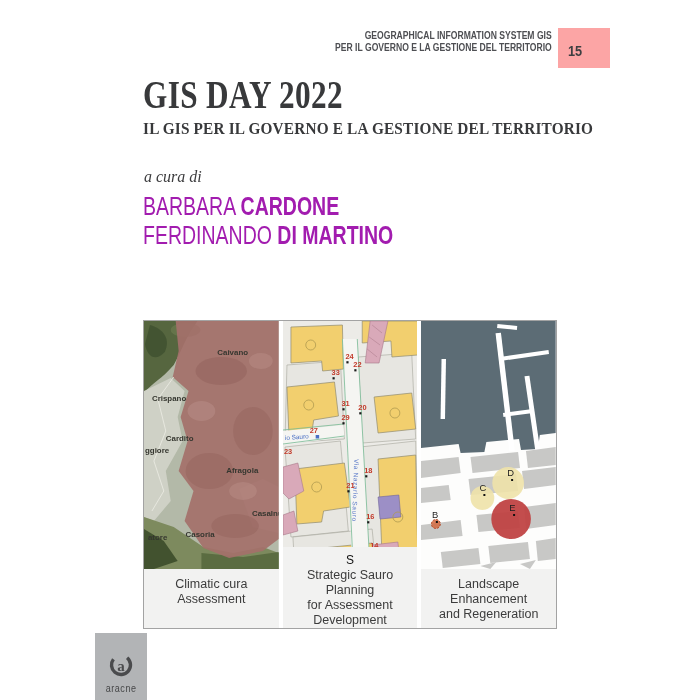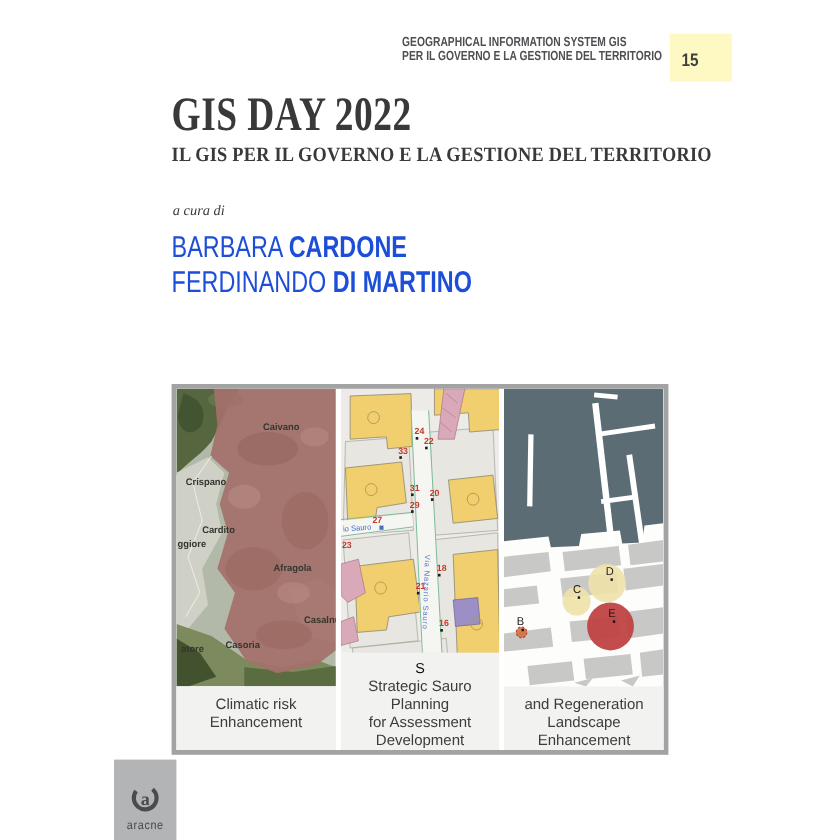--- a/index.html
+++ b/index.html
@@ -1,42 +1,42 @@
 <!DOCTYPE html>
 <html><head>
 <meta charset="utf-8">
 <style>
   html,body{margin:0;padding:0;background:#fff;}
   .page{position:relative;width:700px;height:700px;background:#fff;overflow:hidden;
         font-family:"Liberation Sans",sans-serif;}
   
-  .series{position:absolute;top:30px;right:148px;text-align:left;
+  .series{position:absolute;top:30px;right:148px;text-align:right;
           font-weight:bold;color:#4e4f53;font-size:11px;line-height:11.5px;}
   .series .ln{display:block;transform:scaleX(.78);transform-origin:100% 50%;white-space:nowrap;}
-  .series-badge{position:absolute;left:558px;top:28px;width:52px;height:40px;background:#fef9c3;
+  .series-badge{position:absolute;left:558px;top:28px;width:52px;height:40px;background:#fca5a5;
                 display:flex;align-items:center;padding-left:10px;padding-top:4px;box-sizing:border-box;}
   .series-badge span{font-size:15px;font-weight:bold;color:#3e3f41;
                      transform:scaleX(.85);transform-origin:0 50%;}
   
   .title{position:absolute;left:143px;top:74px;color:#38393b;font-family:Liberation Serif, serif;}
   .title h1{margin:0;font-size:40px;line-height:42px;font-weight:bold;
             transform:scaleX(.78);transform-origin:0 0;white-space:nowrap;letter-spacing:.5px;}
   .title h2{margin:4px 0 0 0;font-size:17px;line-height:18px;font-weight:bold;
             transform:scaleX(.9);transform-origin:0 0;white-space:nowrap;letter-spacing:.2px;}
   
   .curadi{position:absolute;left:144px;top:168px;font-family:"Liberation Serif",serif;
-          font-style:italic;font-size:12px;color:#3c3c3e;}
-  .authors{position:absolute;left:143px;top:192px;color:#1d4ed8;}
+          font-style:italic;font-size:16px;color:#3c3c3e;}
+  .authors{position:absolute;left:143px;top:192px;color:#a21caf;}
   .authors .auth{display:block;font-size:25px;line-height:29px;
                  transform:scaleX(.78);transform-origin:0 50%;white-space:nowrap;}
   .authors .first{font-weight:400;}
   .authors .last{font-weight:700;}
   
   .block{position:absolute;left:143px;top:320px;width:414px;height:309px;
-         border:4px solid #a3a3a3;background:#fff;display:flex;gap:4px;box-sizing:border-box;}
+         border:1px solid #a3a3a3;background:#fff;display:flex;gap:4px;box-sizing:border-box;}
   .panel{flex:1;display:flex;flex-direction:column;min-width:0;}
   .panel .map{height:248px;overflow:hidden;}
   .panel .map svg{display:block;width:100%;height:248px;}
   .panel .cap{flex:1;background:#f2f2f1;text-align:center;padding-top:8px;
               font-size:12.5px;line-height:15px;color:#3c3c3c;}
   .panel .cap .smark{display:block;font-size:12px;line-height:11px;color:#111;margin-bottom:2px;}
   
   .pub{position:absolute;left:95px;top:633px;width:52px;height:67px;background:#b2b4b6;
        display:flex;flex-direction:column;align-items:center;justify-content:flex-end;padding-bottom:6px;box-sizing:border-box;}
   .pub .glyph{width:26px;height:30px;}
@@ -102,21 +102,21 @@
               <text x="22" y="120">Cardito</text>
               <text x="1" y="132">ggiore</text>
               <text x="83" y="152">Afragola</text>
               <text x="109" y="195">Casalnu</text>
               <text x="42" y="216">Casoria</text>
               <text x="4" y="219">atore</text>
             </g>
         </svg>
       </div>
       <div class="cap">
-        <div>Climatic risk Enhancement</div>
+        <div>Climatic cura Assessment</div>
       </div>
     </div>
 
     <div class="panel">
       <div class="map">
         <svg viewBox="0 0 136 248" preserveAspectRatio="none">
           <rect width="136" height="248" fill="#ecebe7"></rect>
           <g fill="#e7e6e1" stroke="#a3a39a" stroke-width=".6">
             <path d="M4,44 L58,40 L62,118 L2,122 Z"></path>
             <path d="M76,36 L130,32 L134,118 L80,122 Z"></path>
@@ -232,22 +232,22 @@
               <circle cx="88" cy="162" r="16" fill="#eee2a9" fill-opacity="0.9"></circle>
               <text x="87" y="155">D</text>
               <rect x="91" y="158" width="2" height="2" fill="#111"></rect>
               <circle cx="91" cy="198" r="20" fill="#c04343" fill-opacity="0.95"></circle>
               <text x="89" y="190">E</text>
               <rect x="93" y="193" width="2" height="2" fill="#111"></rect>
             </g>
         </svg>
       </div>
       <div class="cap">
+        <div>Landscape Enhancement</div>
         <div>and Regeneration</div>
-        <div>Landscape Enhancement</div>
       </div>
     </div>
   </div>
 
   <div class="pub">
     <svg class="glyph" viewBox="0 0 26 30">
       <circle cx="13" cy="13" r="9.5" fill="none" stroke="#4a4b4d" stroke-width="3.4" stroke-dasharray="44 16" transform="rotate(-50 13 13)"></circle>
       <text x="13" y="18.5" text-anchor="middle" font-family="Liberation Serif, serif" font-weight="bold" font-size="15" fill="#4a4b4d">a</text>
     </svg>
     <div class="pname">aracne</div>

